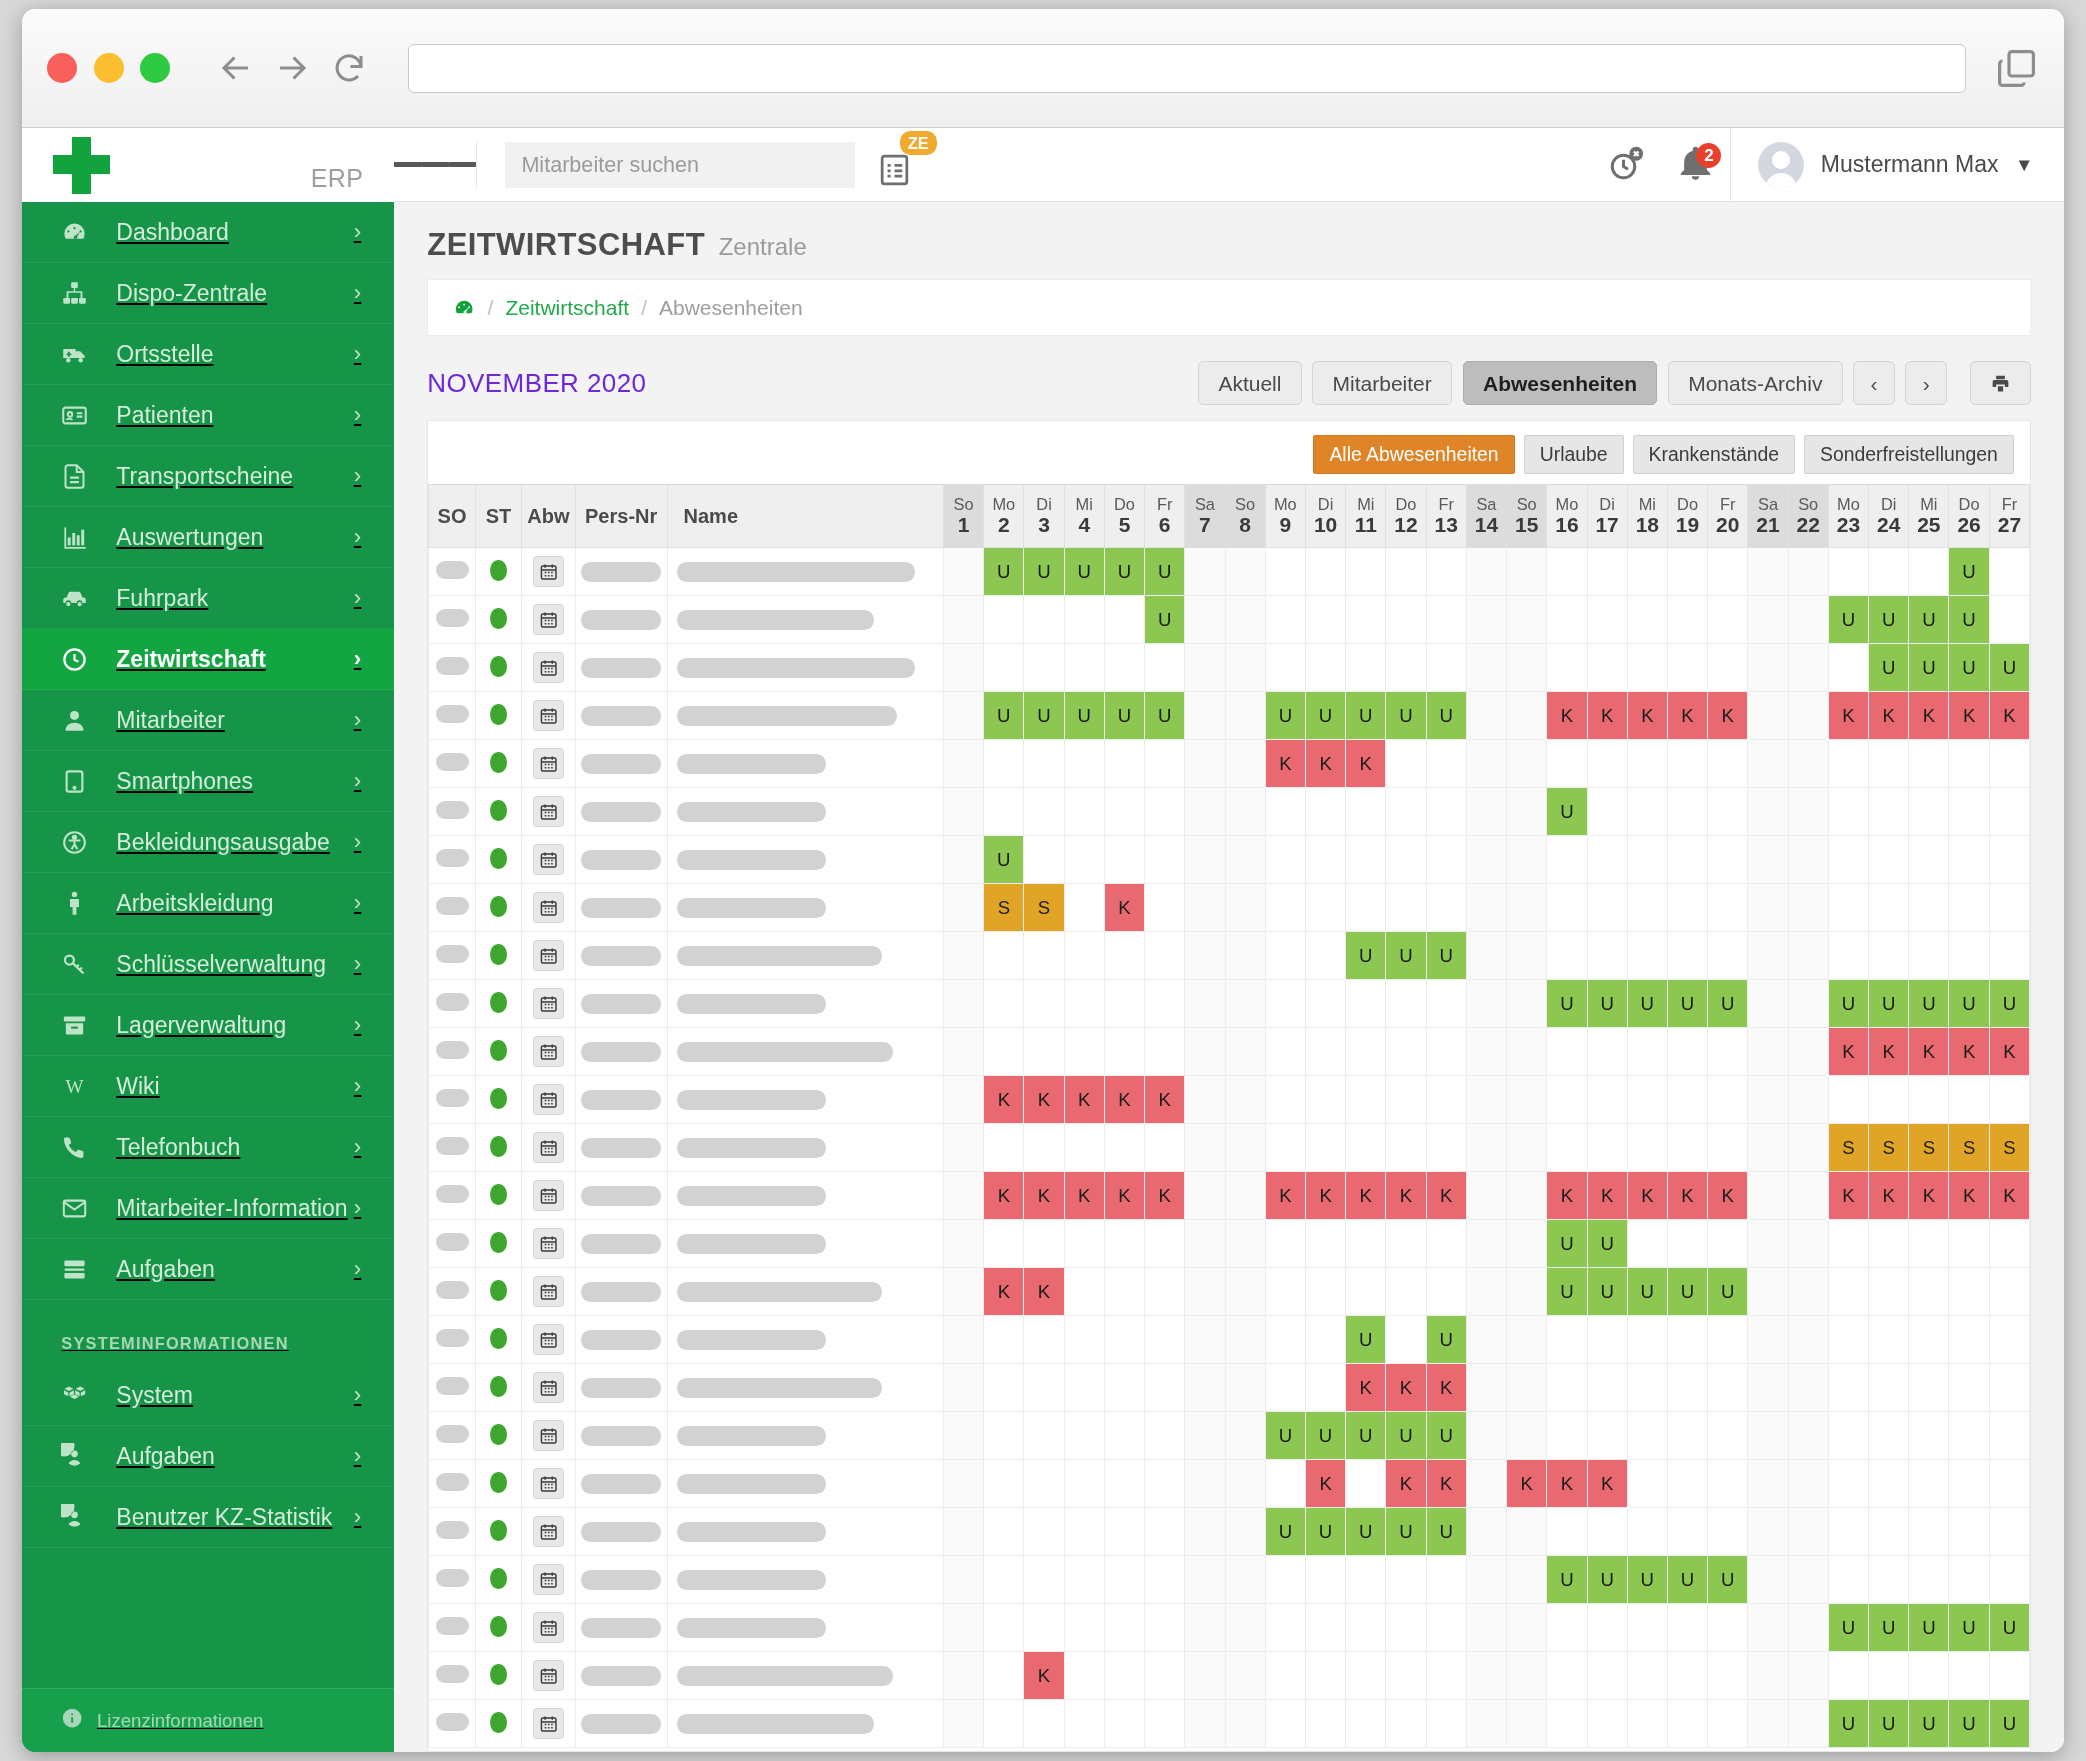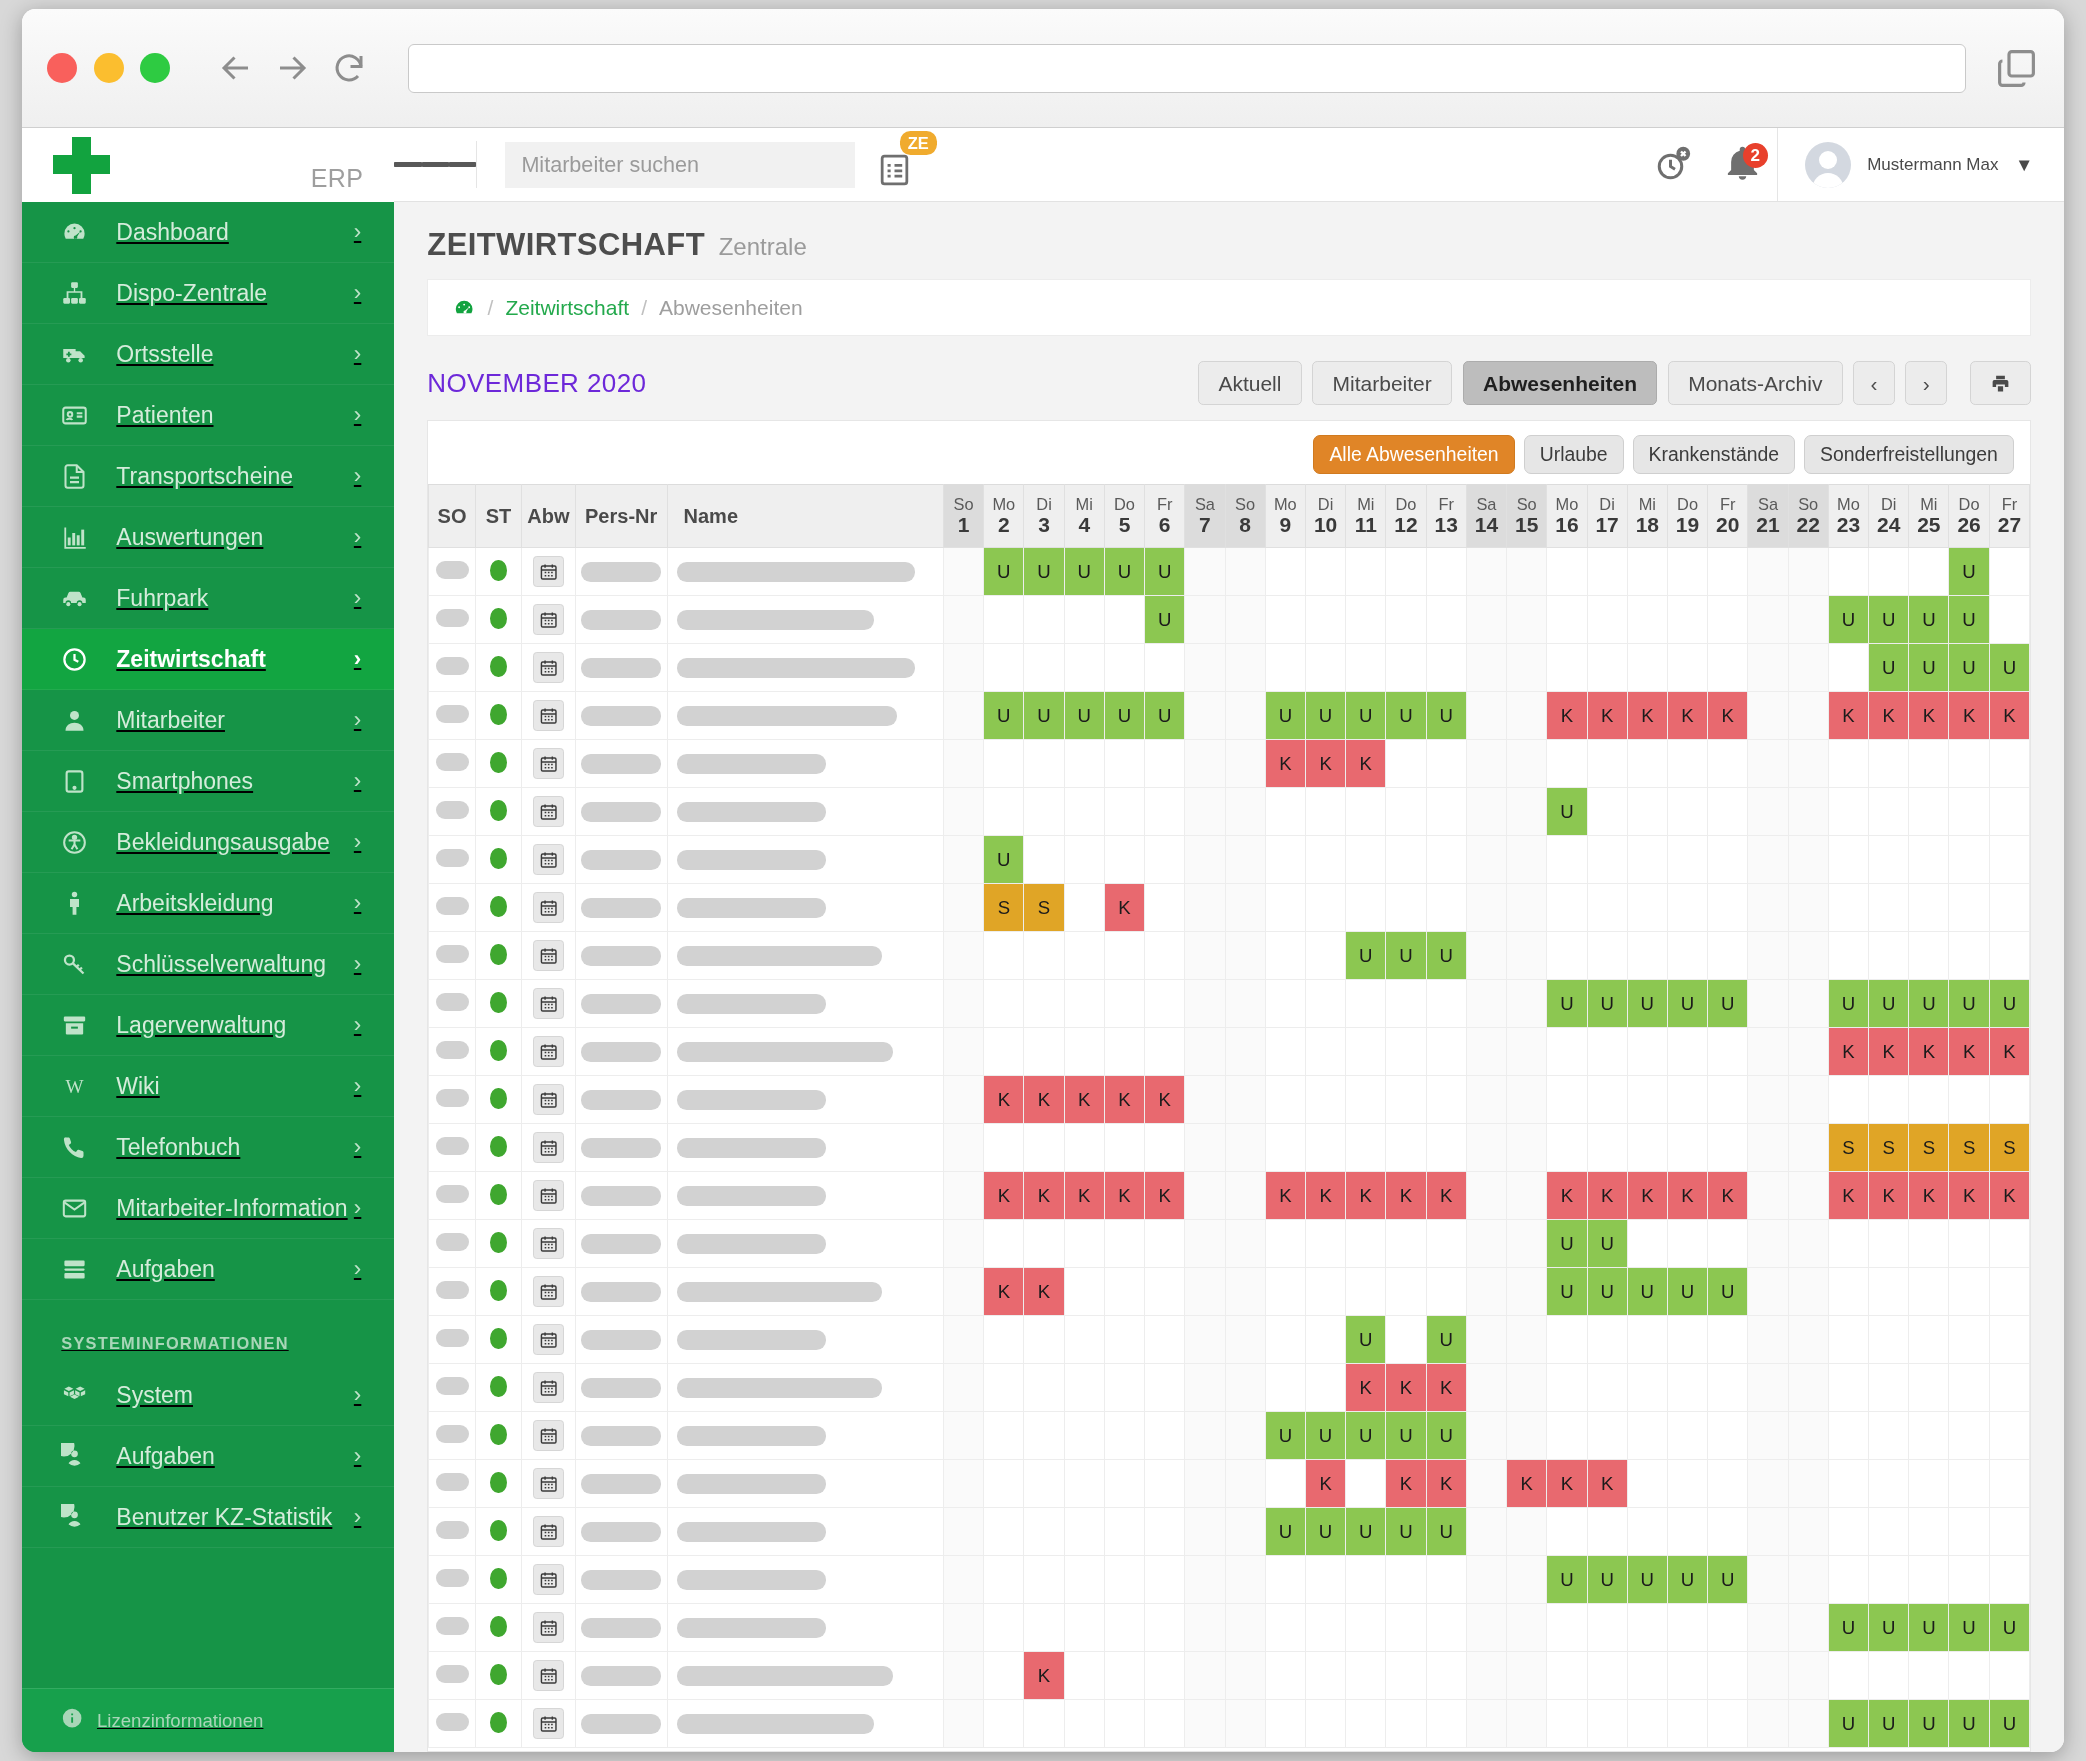--- a/index.html
+++ b/index.html
@@ -141,21 +141,21 @@
   .badge-red {
     position:absolute; top: 15px; right: 9px;
     background:#e8402c; color:#fff; font-size:17px; font-weight:bold;
     min-width: 25px; height:25px; border-radius:12.7px;
     display:flex; align-items:center; justify-content:center;
   }
   .user-box { display:flex; align-items:center; gap:16.4px; padding: 0 31px 0 27px; height:100%; border-left:0.7px solid #e5e5e5; cursor:pointer;}
   .avatar { width: 46px; height:46px; border-radius:50%; background:#d3d8e0; position:relative; overflow:hidden; }
   .avatar:before { content:""; position:absolute; left:50%; top:9px; transform:translateX(-50%); width:18px;height:18px;border-radius:50%;background:#fff;}
   .avatar:after { content:""; position:absolute; left:50%; top:31px; transform:translateX(-50%); width:31px;height:25px;border-radius:15.6px 15.6px 0 0;background:#fff;}
-  .user-name { font-size: 17px; color:#4a4a4a; }
+  .user-name { font-size: 23px; color:#4a4a4a; }
   .caret { font-size:18.6px; color:#4a4a4a; }
 
   .page-head { padding: 25px 33px 16.4px 33px; }
   .page-title { font-size: 31px; font-weight: bold; color:#4d4d4d; letter-spacing:0.4px; display:inline; }
   .page-sub { font-size: 24px; color:#9a9a9a; margin-left: 10.4px; display:inline; }
 
   .breadcrumb {
     margin: 0 33px; background:#fff; height: 57px;
     display:flex; align-items:center; gap:12px; padding: 0 25px;
     font-size: 21px; border: 0.7px solid #ececec;
@@ -182,21 +182,21 @@
   .btn.print { margin-left: 12px; }
   .btn svg { width: 21px; height: 21px; display:block; }
 
   .panel {
     margin: 0 33px 0 33px;
     background:#fff; border:0.7px solid #e6e6e6;
     flex: 1; overflow: hidden; position: relative;
   }
   .filters { display:flex; justify-content:flex-end; gap: 9px; padding: 13.4px 16.4px 10.4px 16.4px; }
   .fbtn {
-    background:#e6e6e6; border:0.7px solid #cfcfcf; border-radius:7px;
+    background:#e6e6e6; border:0.7px solid #cfcfcf; border-radius:2px;
     font-size: 19.4px; color:#3c3c3c; padding: 9px 15px; cursor:pointer;
     font-family:"Liberation Sans", sans-serif; line-height:1;
   }
   .fbtn.on { background:#e08527; border-color:#d07a1f; color:#ffffff; }
 
   
   .tbl { width: 100%; border-collapse: collapse; table-layout: fixed; }
   .tbl th {
     background:#efefef; border:0.7px solid #e0e0e0; border-top:0.7px solid #dcdcdc;
     font-size: 20px; color:#4a4a4a; font-weight:bold;

